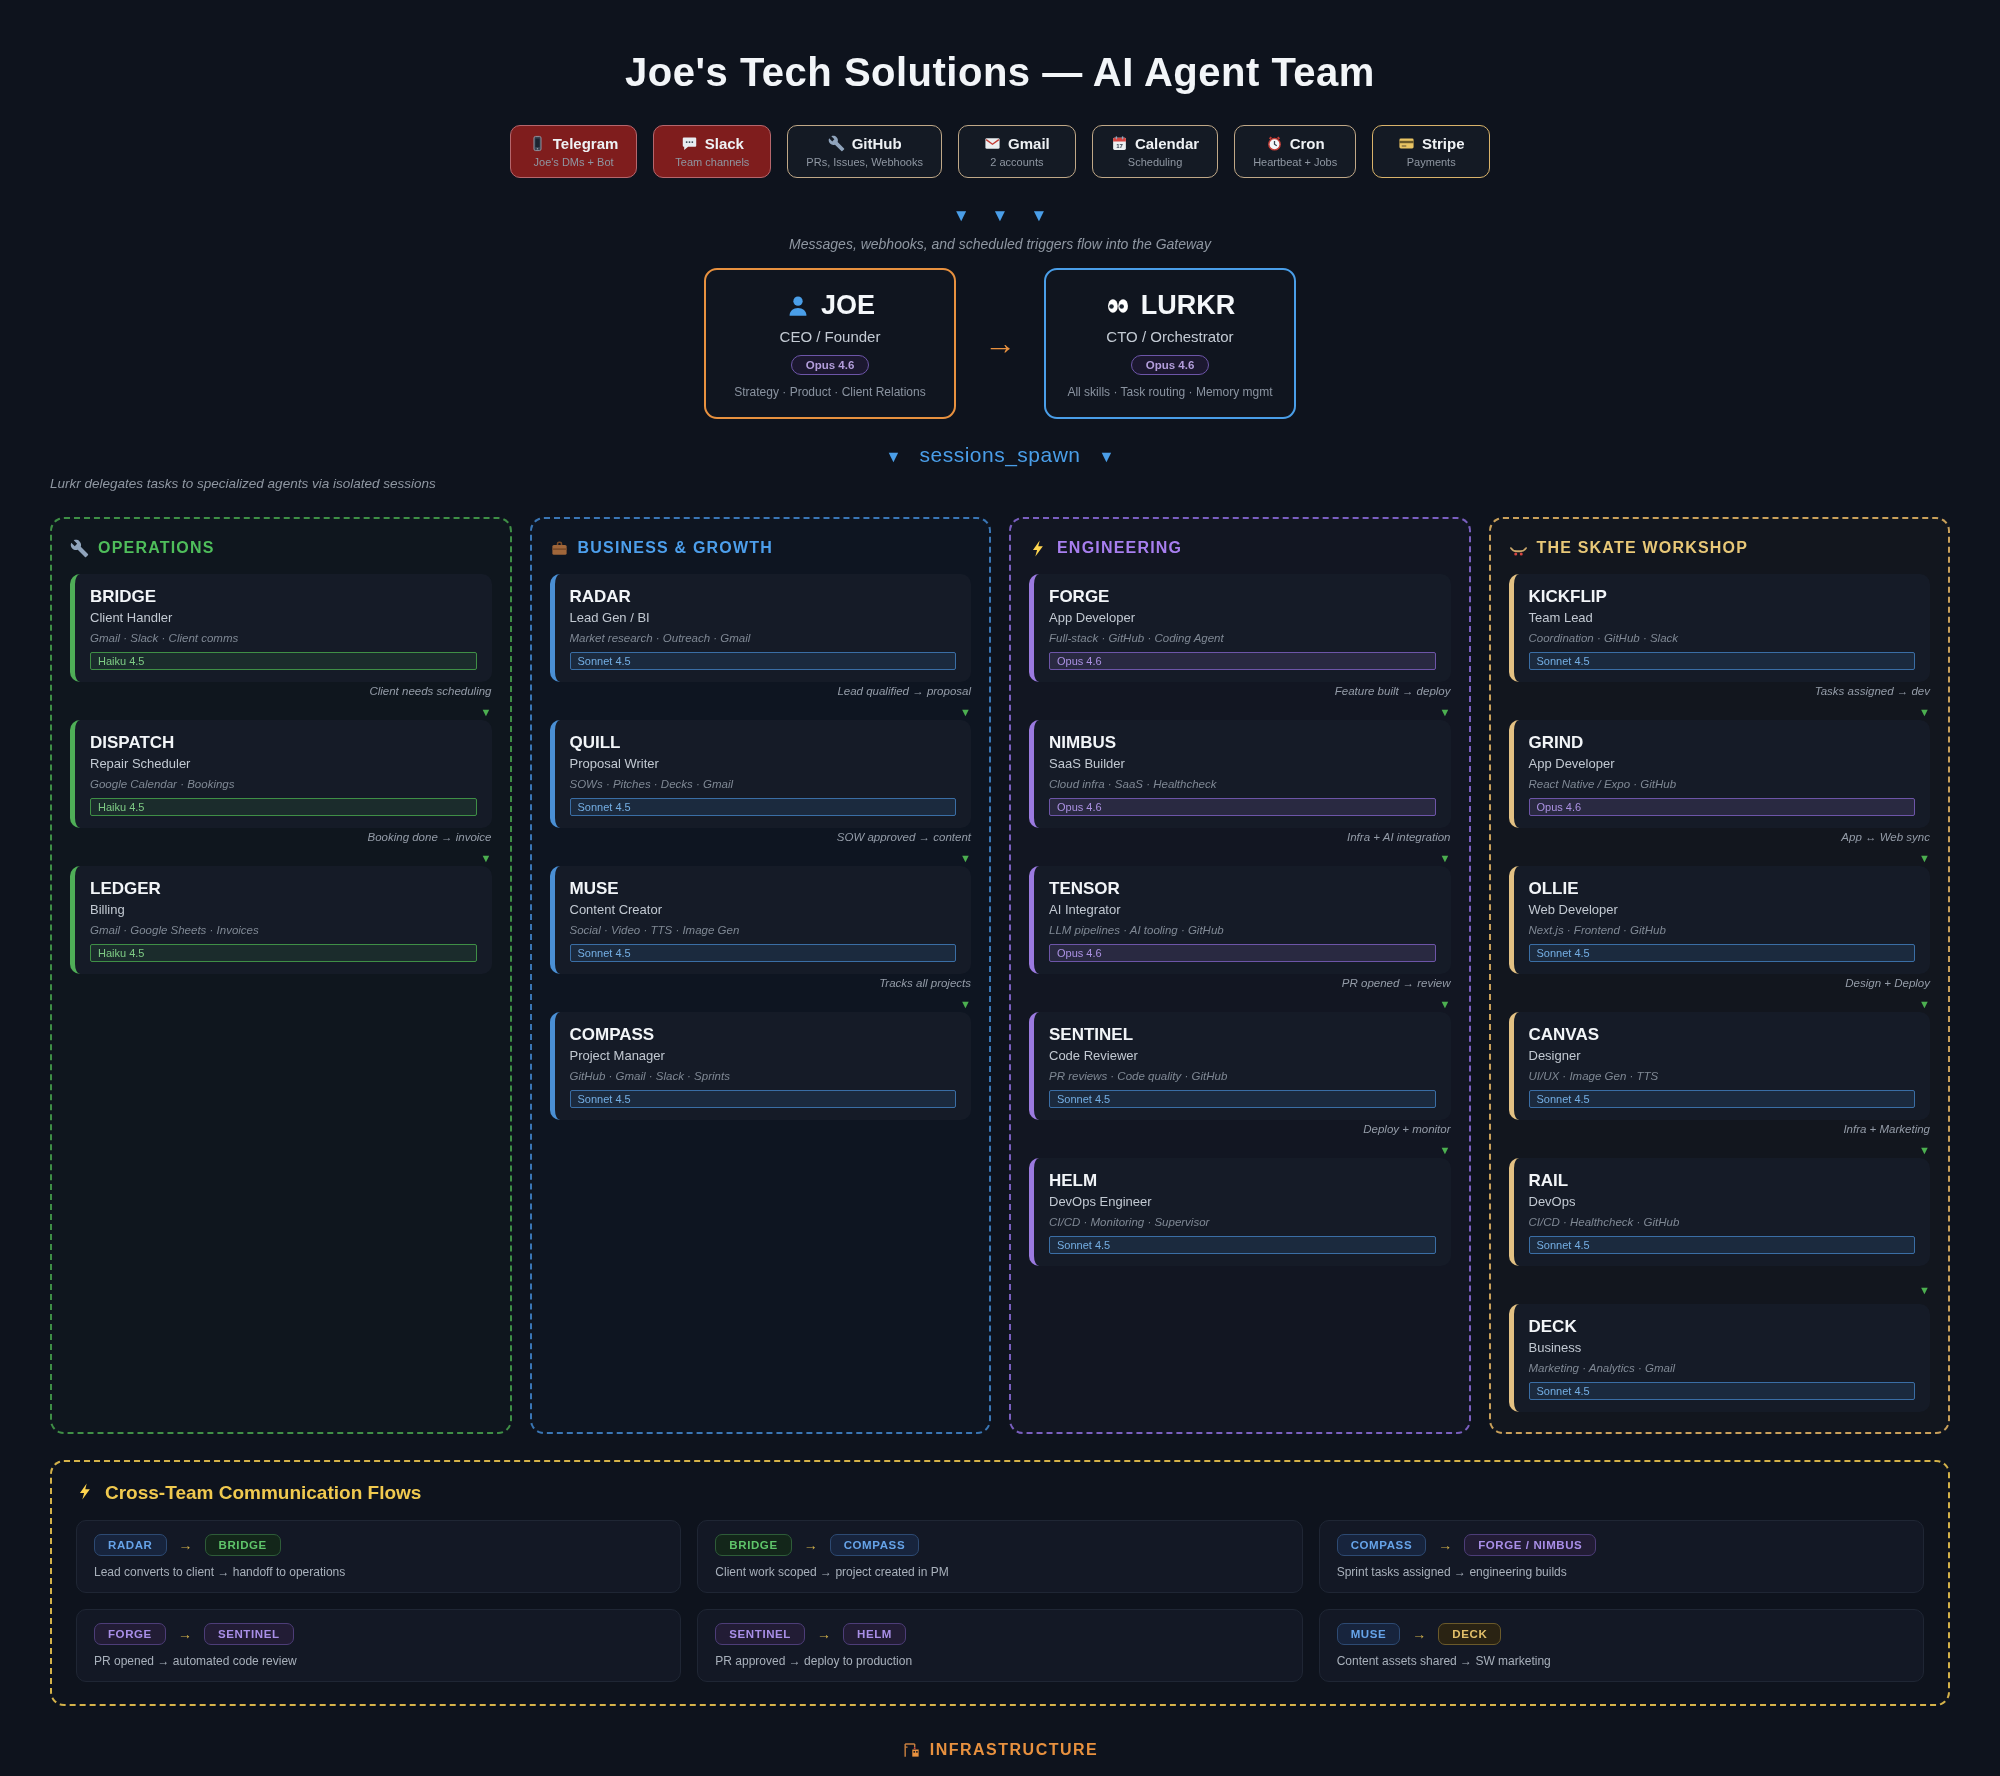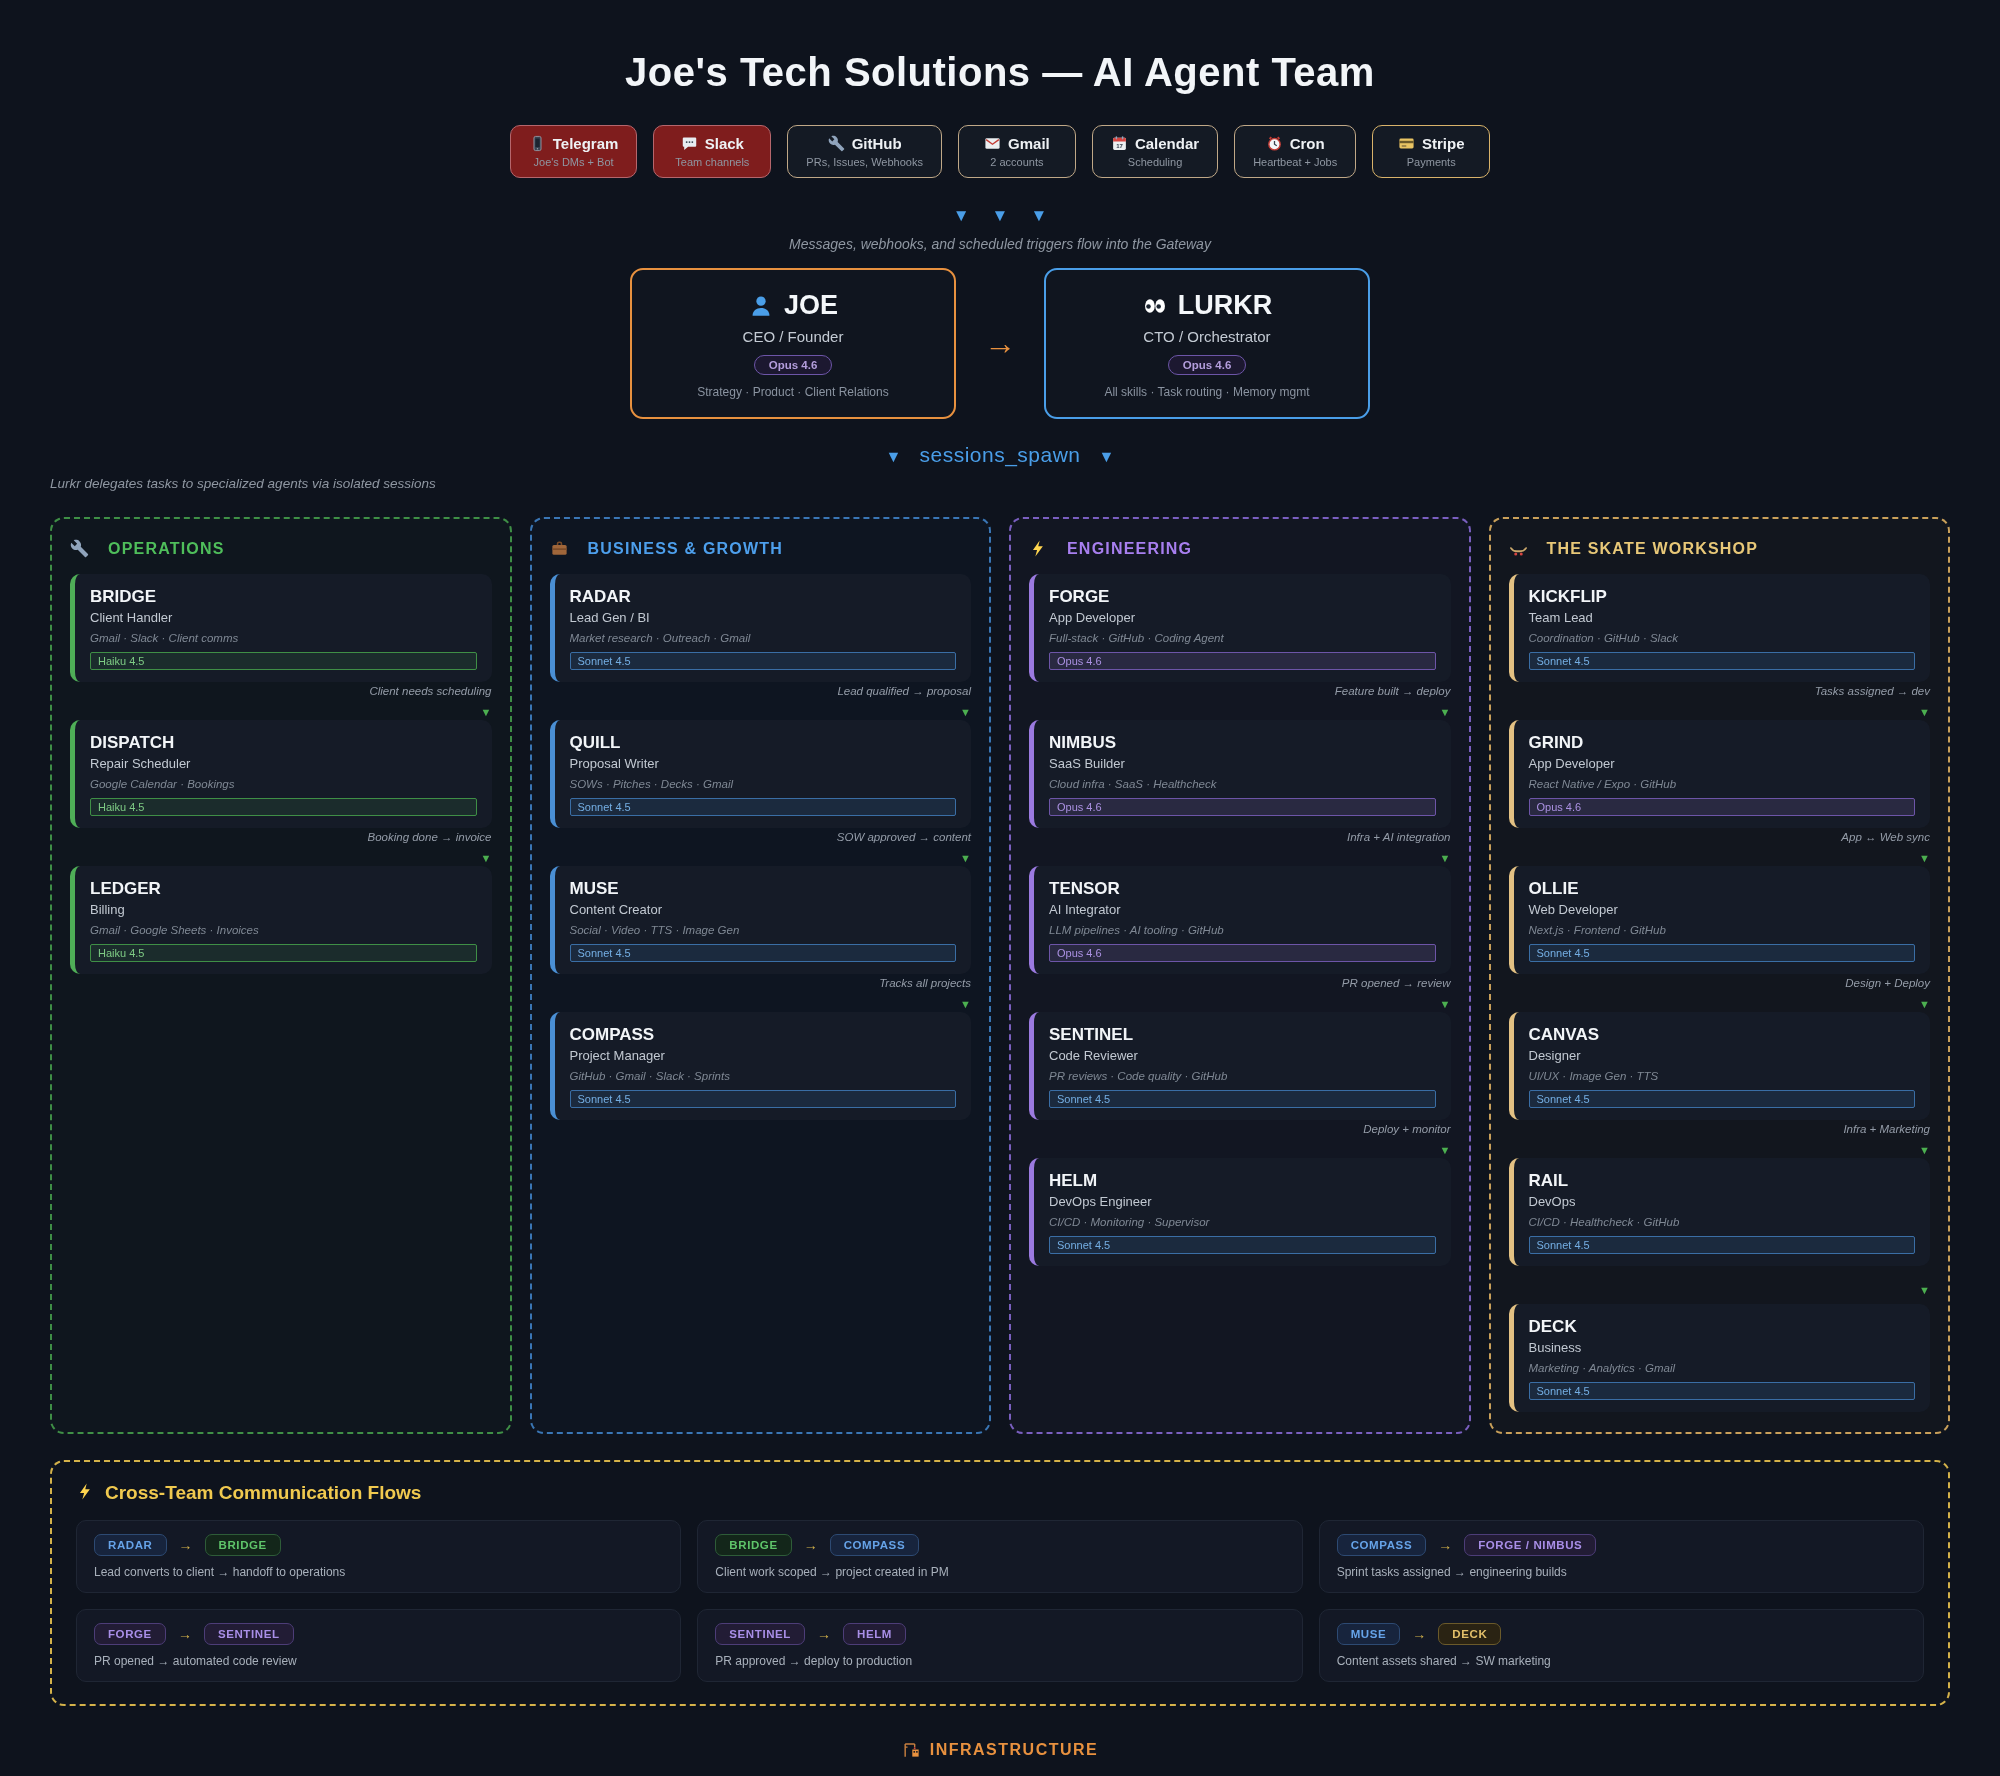--- a/index.html
+++ b/index.html
@@ -23,21 +23,21 @@
   .channel.gold { border-color:#d9b36a; }
   .channel-top { display:flex; align-items:center; justify-content:center; gap:7px; }
   .channel-top .icon svg { width:17px; height:17px; display:block; }
   .channel-label { font-size:15px; font-weight:bold; color:#eef1f4; }
   .channel-desc { font-size:11px; color:#8f97a2; margin-top:4px; }
 
   
   .tri-row { display:flex; justify-content:center; gap:22px; margin-top:28px; color:#4a9ee8; font-size:17px; }
   .flow-note { text-align:center; font-style:italic; font-size:14px; color:#8f97a2; margin-top:10px; }
   .gateway-row { display:flex; justify-content:center; align-items:stretch; margin-top:16px; gap:0; }
-  .exec-card { width:326px; border:2.5px solid; border-radius:13px; background:#10151f; padding:20px 16px 18px; text-align:center; }
+  .exec-card { width:252px; border:2.5px solid; border-radius:13px; background:#10151f; padding:20px 16px 18px; text-align:center; }
   .exec-card.joe { border-color:#e8913f; }
   .exec-card.lurkr { border-color:#4a9ee8; }
   .exec-name-row { display:flex; align-items:center; justify-content:center; gap:10px; }
   .exec-name-row .icon svg { width:26px; height:26px; display:block; }
   .exec-name { font-size:27px; font-weight:bold; color:#f4f7fa; }
   .exec-role { font-size:15px; color:#c4cbd4; margin-top:7px; }
   .exec-badge { display:inline-block; font-size:11.5px; font-weight:bold; color:#b39ddb; border:1px solid #6d55a8; background:#1c1830; border-radius:11px; padding:3px 14px; margin-top:10px; }
   .exec-skills { font-size:12px; color:#8a93a0; margin-top:10px; }
   .exec-arrow { align-self:center; font-size:32px; color:#e8913f; margin:0 28px; }
 
@@ -46,21 +46,21 @@
   .spawn-row .tri { font-size:16px; }
   .spawn-note { text-align:left; font-style:italic; font-size:13.5px; color:#8f97a2; margin-top:9px; }
 
   
   .teams { display:grid; grid-template-columns:repeat(4,1fr); gap:18px; margin-top:26px; align-items:stretch; }
   .team-col { border:2px dashed #555; border-radius:14px; padding:20px 18px; }
   .team-col.green  { border-color:#3f8f46; background:rgba(76,175,80,.025); }
   .team-col.blue   { border-color:#3a76b5; background:rgba(74,158,232,.02); }
   .team-col.purple { border-color:#7a5fc0; background:rgba(149,117,205,.03); }
   .team-col.gold   { border-color:#c9a05a; background:rgba(217,179,106,.025); }
-  .team-head { display:flex; align-items:center; gap:19px; margin-bottom:16px; }
+  .team-head { display:flex; align-items:flex-start; gap:9px; margin-bottom:16px; }
   .team-head .icon svg { width:19px; height:19px; display:block; }
   .team-title { font-size:16px; font-weight:bold; letter-spacing:1.2px; }
   .team-col.green  .team-title { color:#4fbe5b; }
   .team-col.blue   .team-title { color:#4d9fec; }
   .team-col.purple .team-title { color:#a87ff0; }
   .team-col.gold   .team-title { color:#e8c878; }
 
   .agent { background:#151b27; border-radius:10px; border-left:5px solid #888; padding:13px 15px 12px; }
   .team-col.green  .agent { border-left-color:#4fae57; }
   .team-col.blue   .agent { border-left-color:#4a8fd4; }

